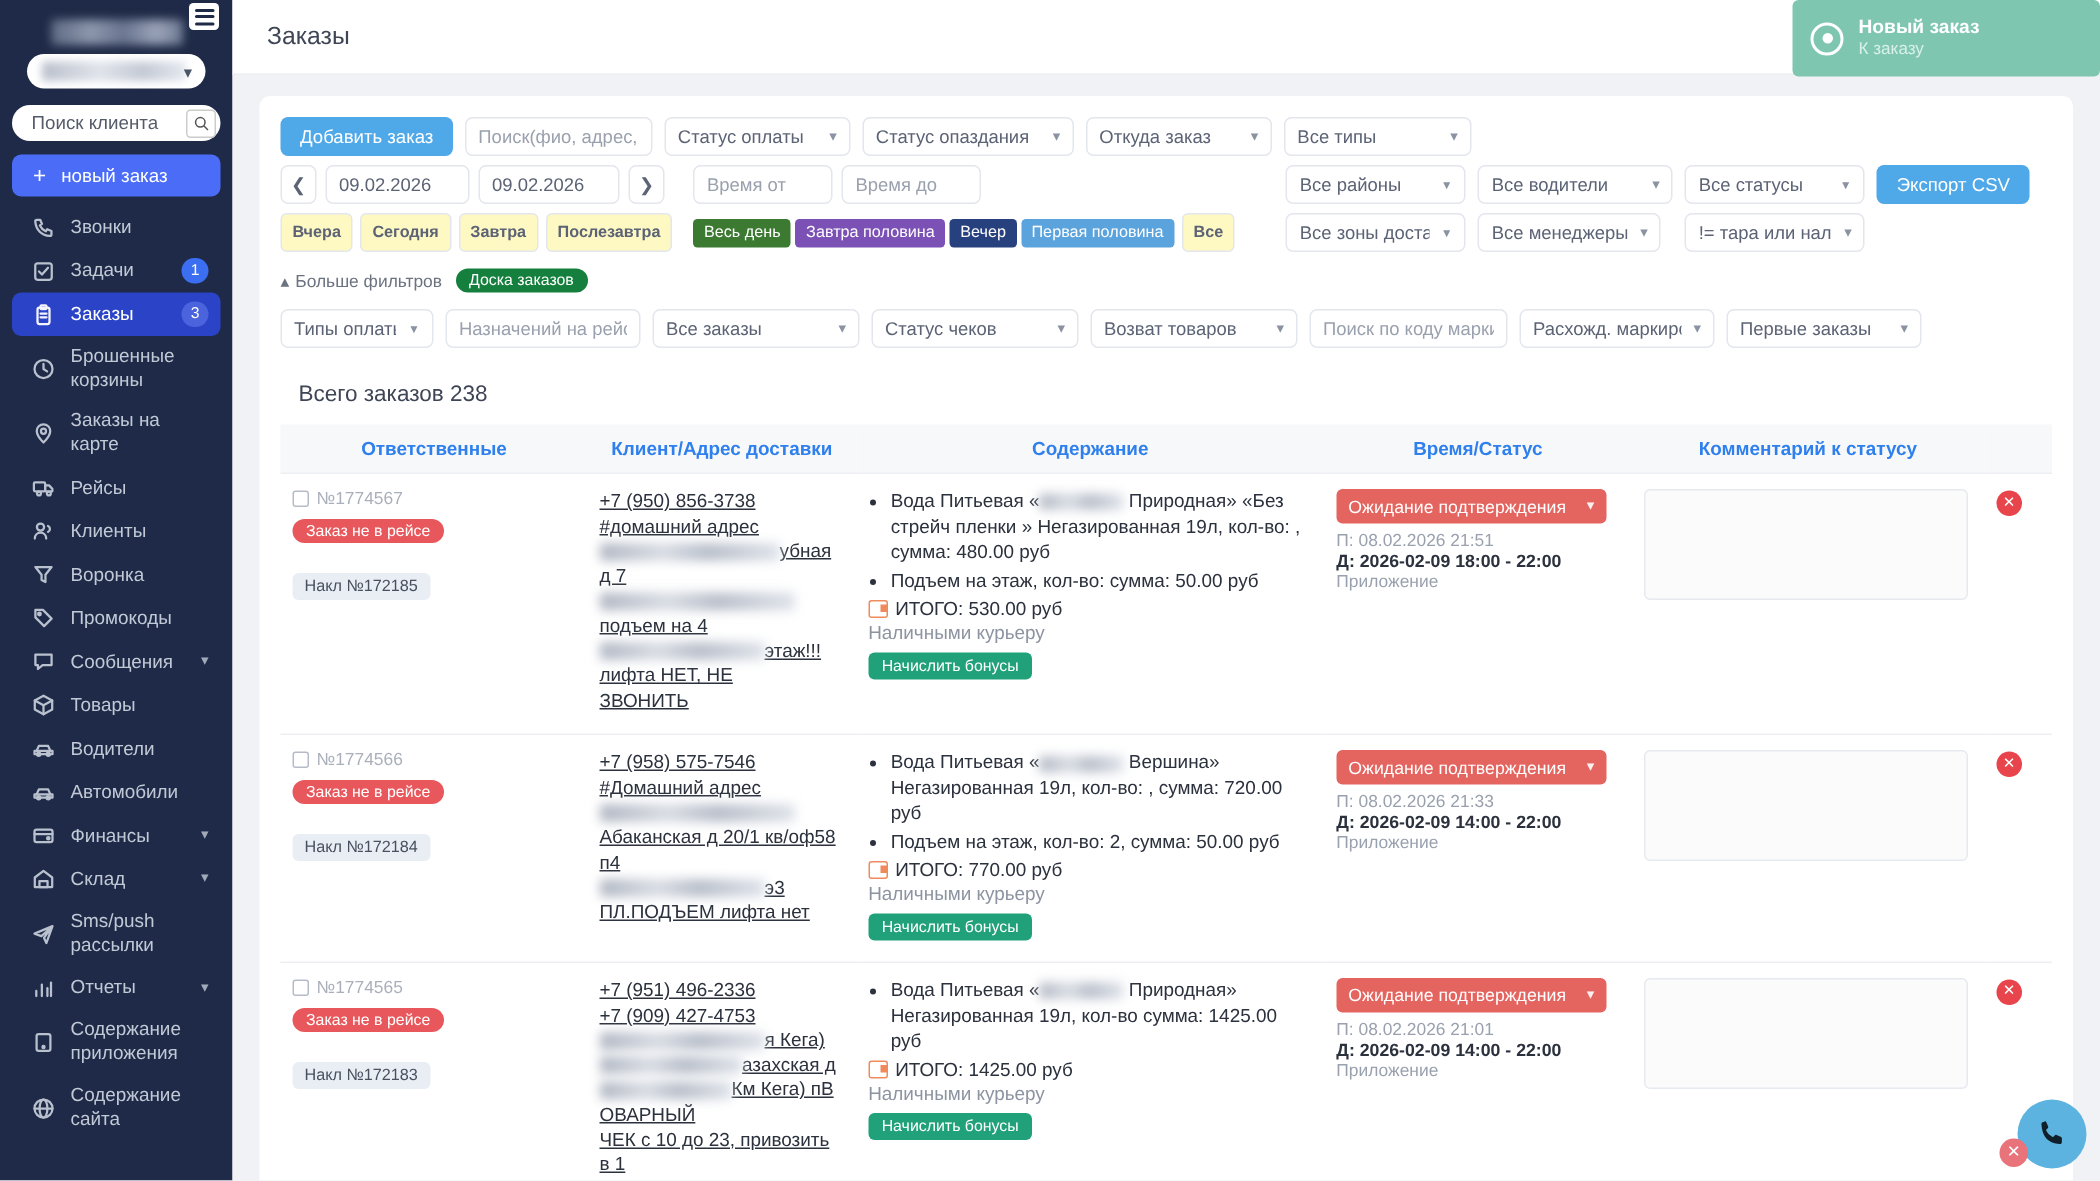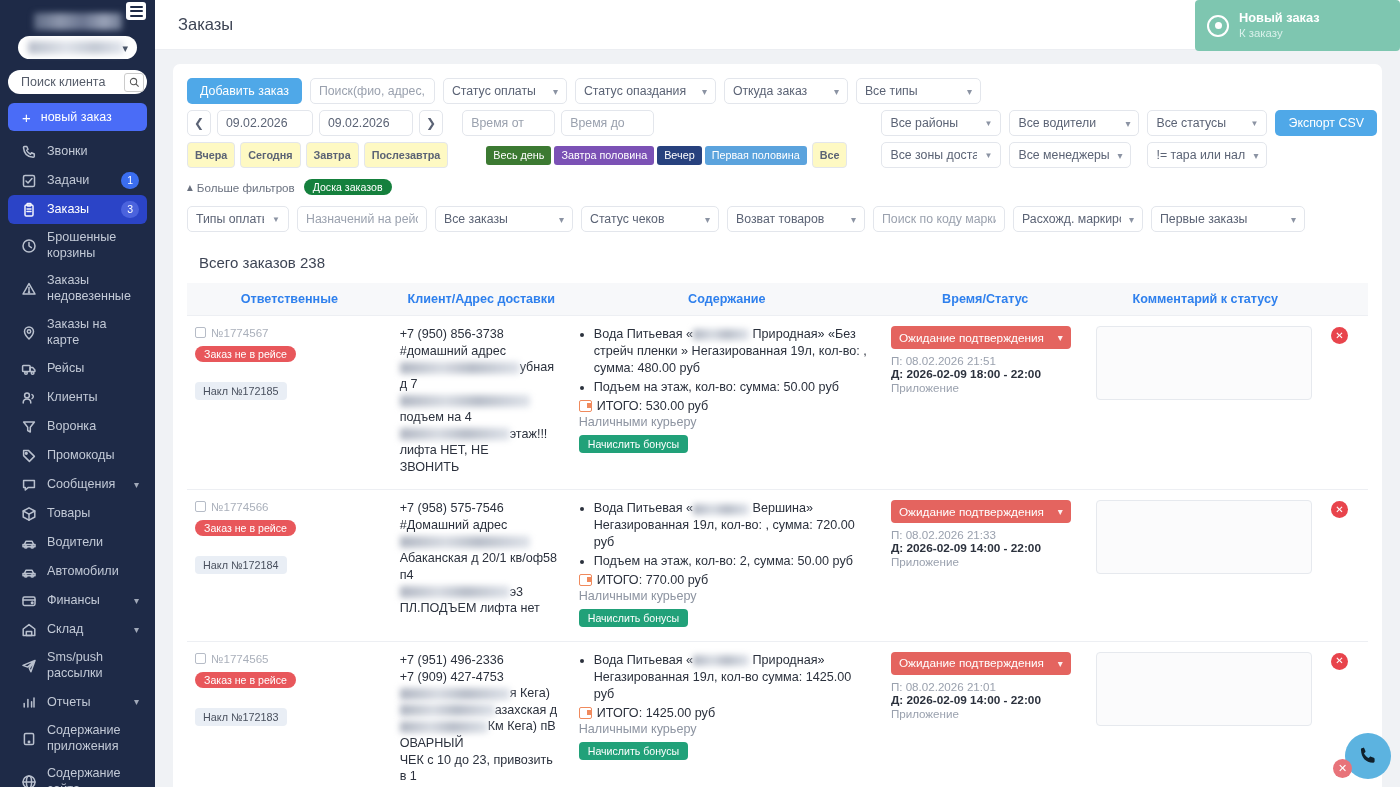--- a/index.html
+++ b/index.html
@@ -145,21 +145,21 @@
   .onum { display:flex; align-items:center; gap: 5px; color:#aab0bb; font-size: 11.6px; }
   .cbox { width: 11px; height: 11px; border:1px solid #b6bcc7; border-radius:2px; background:#fff; cursor:pointer; display:inline-block; }
   .tag-red {
     display:inline-block; background:#e8575b; color:#fff; font-size: 10.6px;
     border-radius: 10px; padding: 2px 9px; margin-top: 7px;
   }
   .tag-gray {
     display:inline-block; background:#e9eef5; color:#49505e; font-size: 10.8px;
     border-radius: 4px; padding: 3px 8px; margin-top: 20px;
   }
-  .addr { color:#2b313d; line-height: 1.32; }
+  .addr { color:#2b313d; line-height: 1.32; text-decoration: underline; }
   .blurspan {
     display:inline-block; vertical-align: middle; border-radius:2px;
     background: linear-gradient(90deg,#b0b6c2 0%, #d8dce3 35%, #b8bec9 60%, #dfe3ea 100%);
     filter: blur(3.4px);
   }
   ul.items { margin: 0; padding-left: 15px; line-height: 1.34; color:#2b313d; }
   ul.items li { margin-bottom: 2px; }
   .total-line { margin-top: 3px; font-weight: 400; color:#2b313d; display:flex; align-items:center; gap:5px; }
   .ticon {
     width: 13px; height: 12px; border: 1.6px solid #f08a5d; border-radius: 2px;
@@ -282,30 +282,20 @@
           <span class="badge">3</span>
         </div>
         <div class="sb-item">
           <span class="ic">
             <svg viewBox="0 0 16 16" stroke-linecap="round" stroke-linejoin="round">
               <circle cx="8" cy="8" r="6"></circle>
               <polyline points="8,4.6 8,8 10.4,9.6"></polyline>
             </svg>
           </span>
           <span class="lbl">Брошенные корзины</span>
-        </div>
-        <div class="sb-item">
-          <span class="ic">
-            <svg viewBox="0 0 16 16" stroke-linecap="round" stroke-linejoin="round">
-              <path d="M8 2.6 14 13H2z"></path>
-              <line x1="8" y1="6.5" x2="8" y2="9.5"></line>
-              <circle cx="8" cy="11.2" r="0.5" fill="currentColor"></circle>
-            </svg>
-          </span>
-          <span class="lbl">Заказы недовезенные</span>
         </div>
         <div class="sb-item">
           <span class="ic">
             <svg viewBox="0 0 16 16" stroke-linecap="round" stroke-linejoin="round">
               <path d="M8 14s4.5-4.3 4.5-7.6A4.5 4.5 0 0 0 3.5 6.4C3.5 9.7 8 14 8 14z"></path>
               <circle cx="8" cy="6.5" r="1.7"></circle>
             </svg>
           </span>
           <span class="lbl">Заказы на карте</span>
         </div>
@@ -515,21 +505,21 @@
           <div style="display:flex; flex-direction:column; gap:6px; margin-left:6px;">
             <div style="display:flex; gap:6px;">
               <div class="ctrl ph" style="width:93px">
                 <span class="cv">Время от</span>
               </div>
               <div class="ctrl ph" style="width:93px">
                 <span class="cv">Время до</span>
               </div>
             </div>
             <div style="display:flex; gap:3px; align-items:center;" id="daypart">
-                <span class="chipbtn" style="background: rgb(60, 122, 50); margin-left: 24px;">Весь день</span>
+                <span class="chipbtn" style="background: rgb(60, 122, 50);">Весь день</span>
                 <span class="chipbtn" style="background: rgb(123, 81, 181);">Завтра половина</span>
                 <span class="chipbtn" style="background: rgb(39, 65, 126);">Вечер</span>
                 <span class="chipbtn" style="background: rgb(91, 163, 221);">Первая половина</span>
                 <span class="mini" style="margin-left: 2px;">Все</span>
               </div>
           </div>
 
           <div style="display:flex; flex-direction:column; gap:6px; margin-left:26px;">
             <div class="ctrl" style="width:120px">
               <span class="cv ph">Все районы</span>
@@ -594,21 +584,21 @@
             <span class="cv">Возват товаров</span>
             <span class="ch">▾</span>
           </div>
           <div class="ctrl ph" style="width:132px">
             <span class="cv">Поиск по коду маркировк</span>
           </div>
           <div class="ctrl" style="width:130px">
             <span class="cv">Расхожд. маркировки</span>
             <span class="ch">▾</span>
           </div>
-          <div class="ctrl" style="width:154px">
+          <div class="ctrl" style="width:130px">
             <span class="cv">Первые заказы</span>
             <span class="ch">▾</span>
           </div>
         </div>
 
         <div class="tablewrap">
           <div class="totals">Всего заказов 238</div>
           <table class="orders">
             <colgroup>
               <col class="c1">

